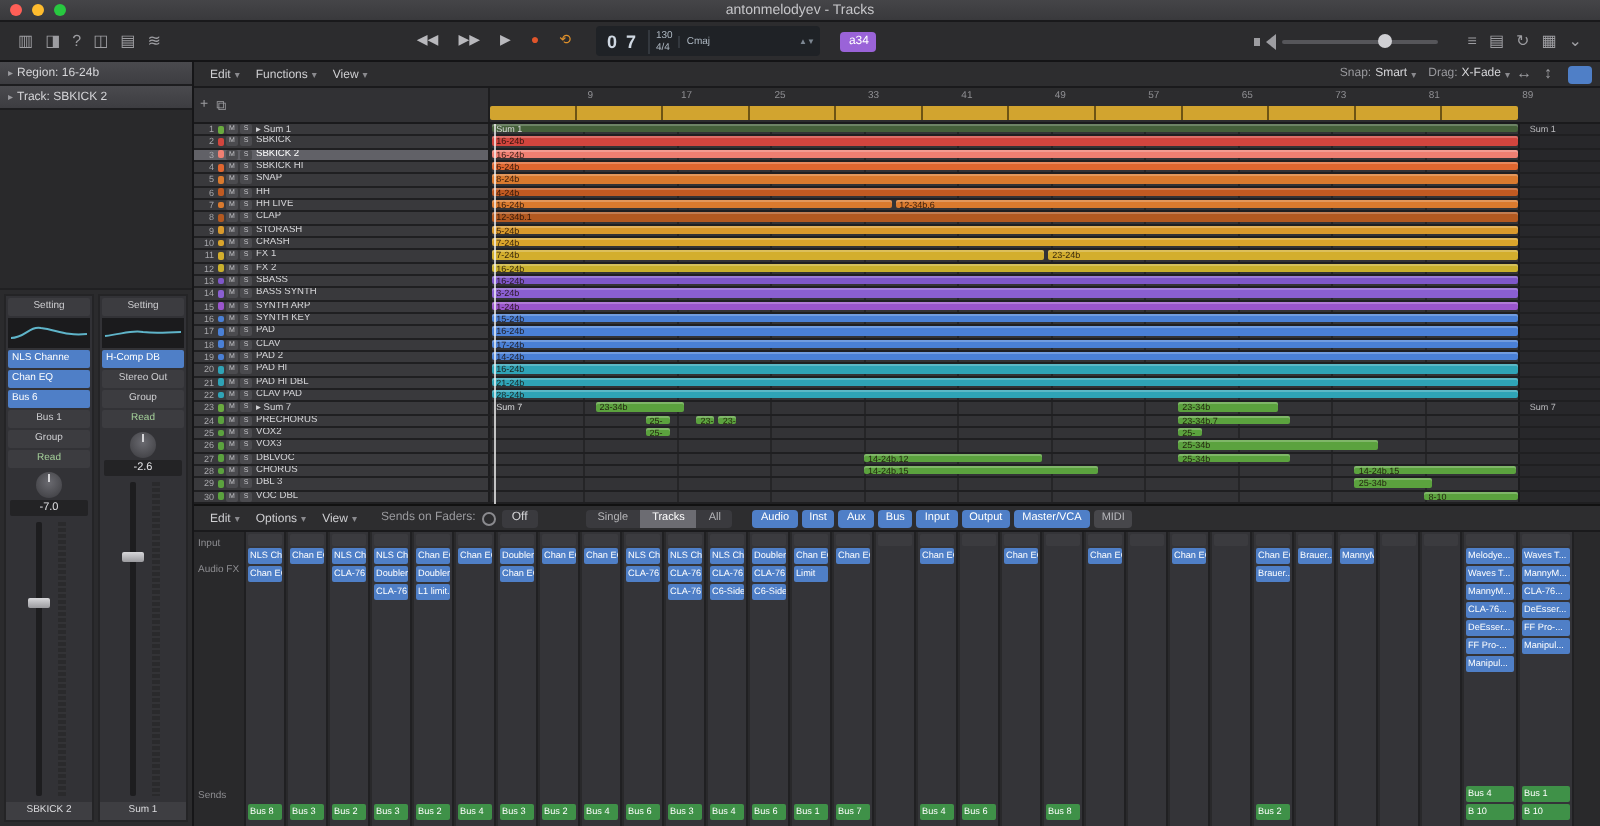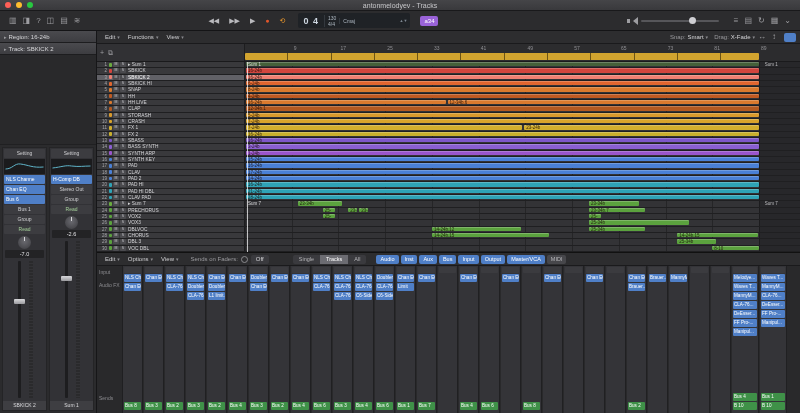--- a/index.html
+++ b/index.html
@@ -124,21 +124,21 @@
         <span class="icon">≋</span>
       </span>
     <span id="transport">
         <span class="ticon">◀◀</span>
         <span class="ticon">▶▶</span>
         <span class="ticon">▶</span>
         <span class="ticon" style="color: rgb(224, 85, 43);">●</span>
         <span class="ticon on">⟲</span>
       </span>
     <div id="lcd">
-      <span class="pos">0 4</span>
+      <span class="pos">0 7</span>
       <span class="col">
         <span>130</span>
         <span>4/4</span>
       </span>
       <span class="col">
         <span>Cmaj</span>
       </span>
       <span class="arrows">▲▼</span>
     </div>
     <span id="badge">a34</span>

